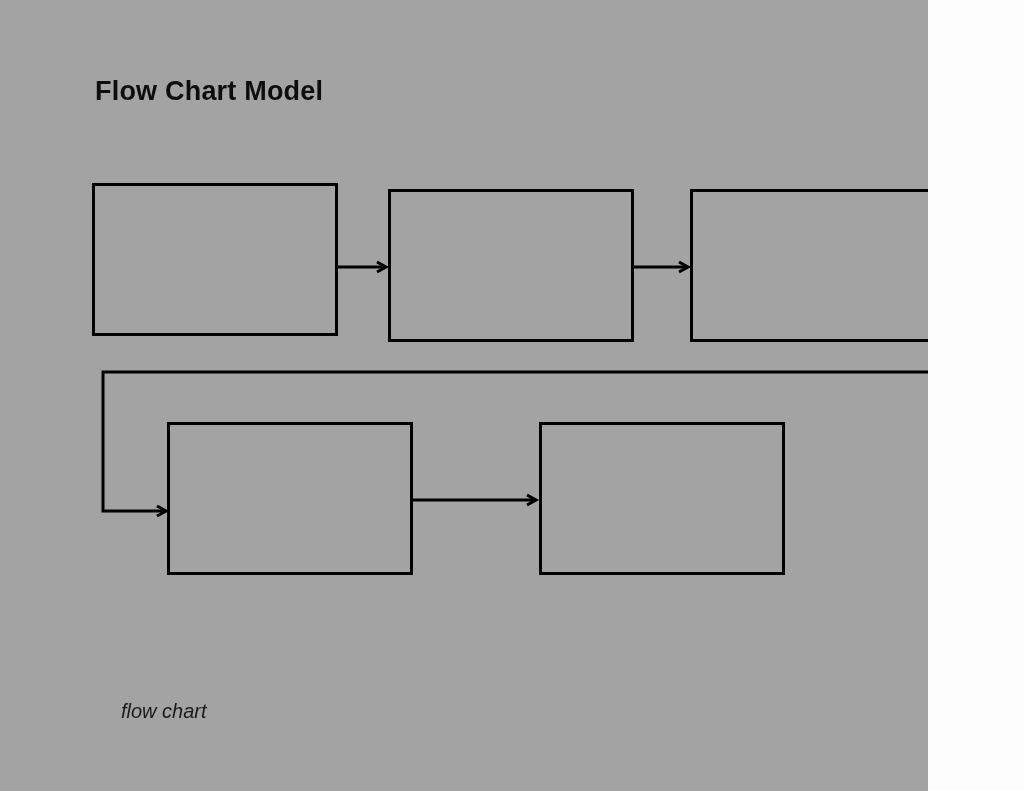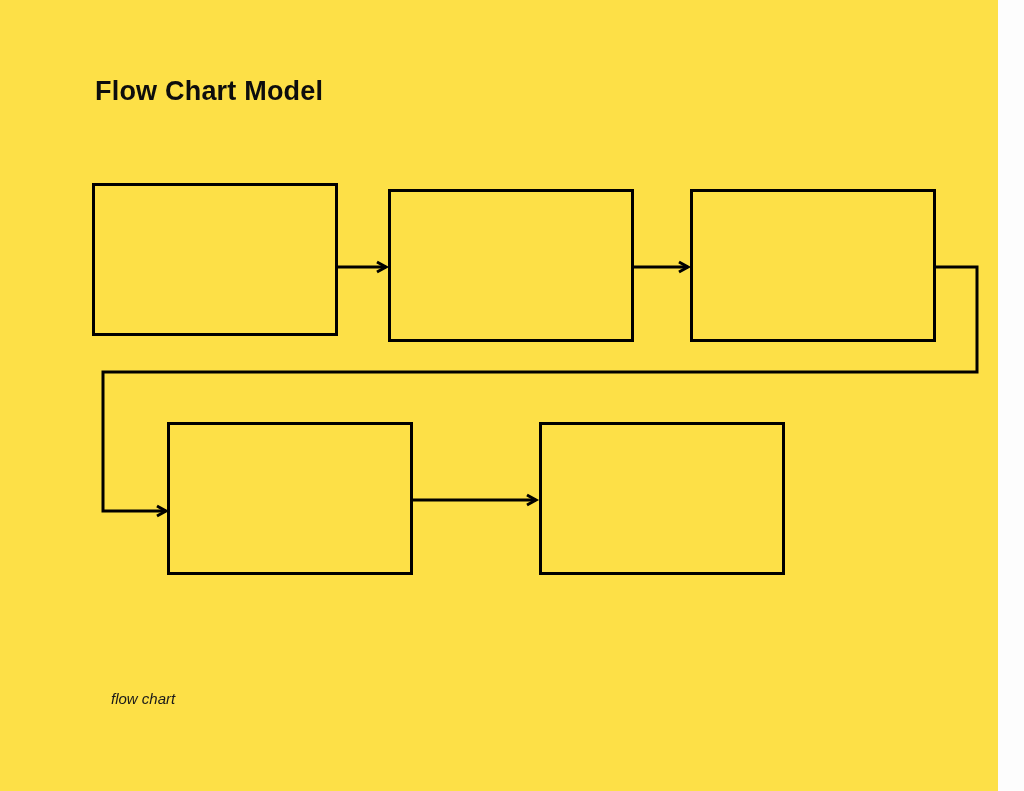--- a/index.html
+++ b/index.html
@@ -3,41 +3,41 @@
 <meta charset="utf-8">
 <style>
   html, body {
     margin: 0;
     padding: 0;
     background: #fdfdfd;
     font-family: "Liberation Sans", sans-serif;
   }
   .page {
     position: relative;
-    width: 998px;
+    width: 928px;
     height: 791px;
-    background: #fde047;
+    background: #a3a3a3;
     overflow: hidden;
   }
   .page-title {
     position: absolute;
     left: 95px;
     top: 76px;
     margin: 0;
     font-size: 27px;
     font-weight: bold;
     color: #0d0d0d;
     letter-spacing: 0.2px;
   }
   .page-caption {
     position: absolute;
     left: 105px;
     top: 684px;
-    margin: 6px;
-    font-size: 15px;
+    margin: 16px;
+    font-size: 20px;
     font-style: italic;
     color: #1a1a1a;
   }
   .flow-box {
     position: absolute;
     box-sizing: border-box;
     width: 246px;
     height: 153px;
     border: 3px solid #000000;
     background: transparent;

